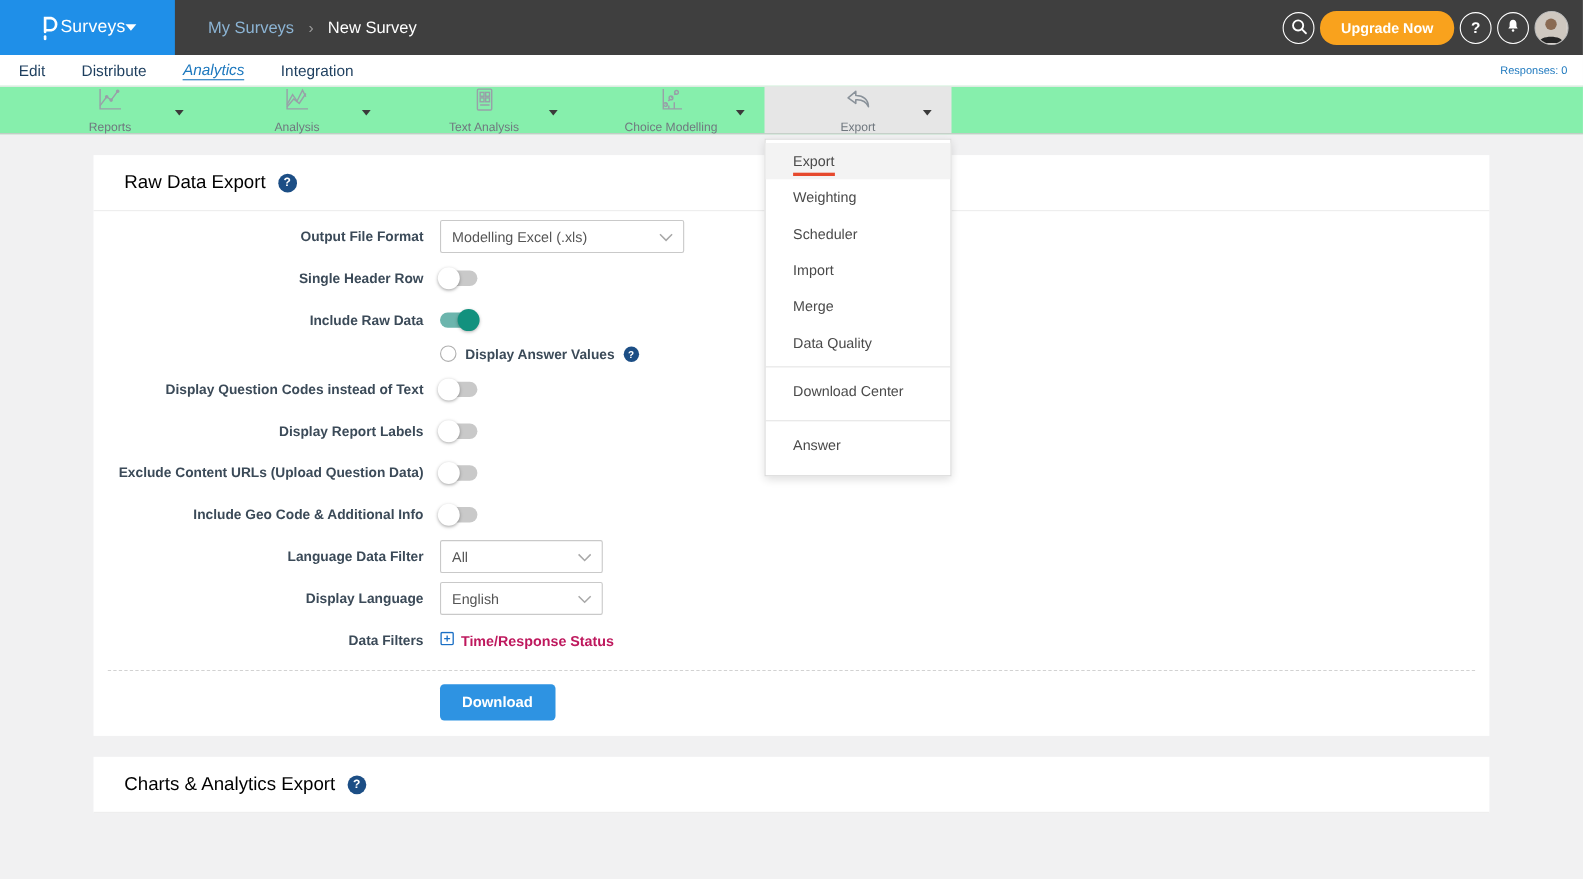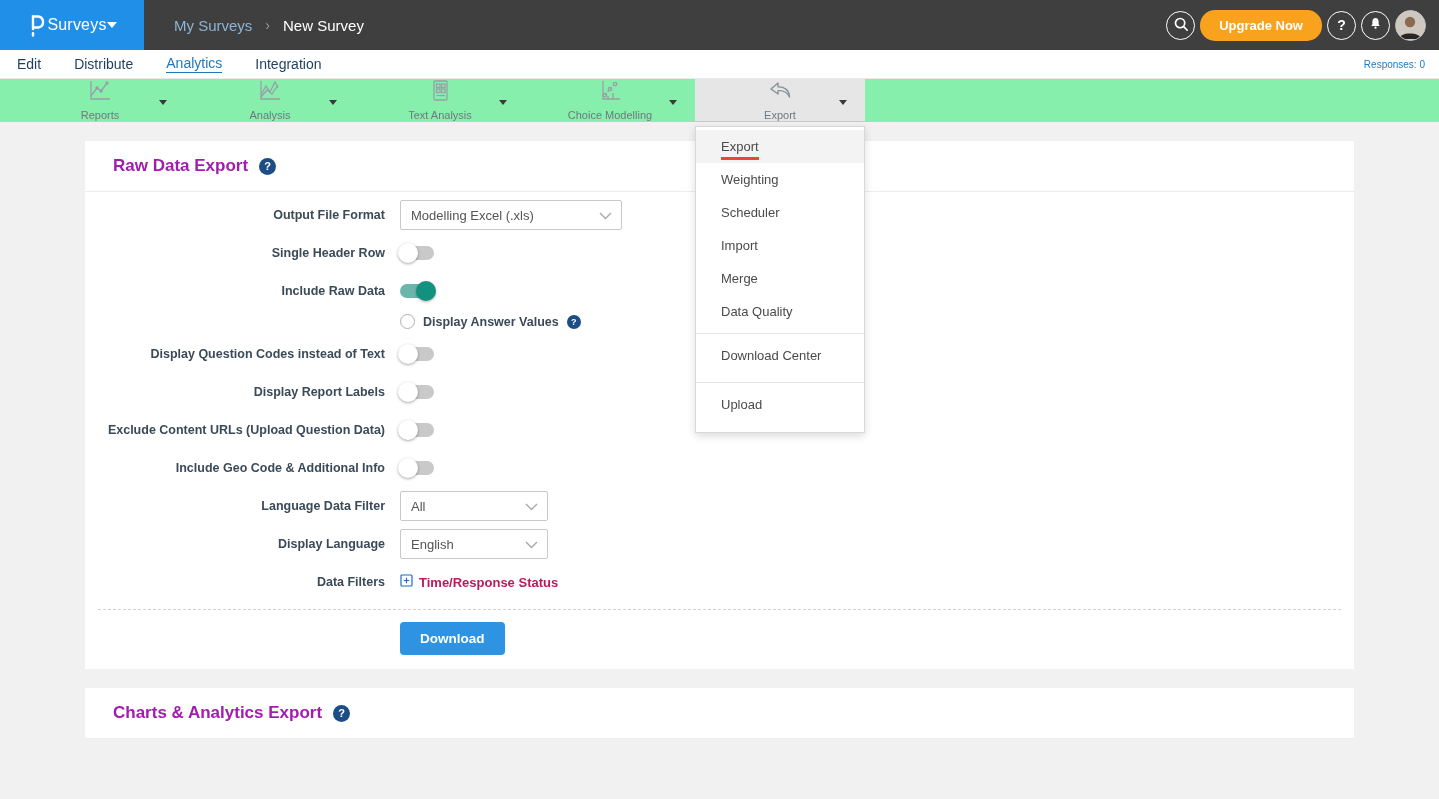--- a/index.html
+++ b/index.html
@@ -1,21 +1,21 @@
 <!DOCTYPE html>
 <html><head>
 <meta charset="utf-8">
 <style>
   * { margin:0; padding:0; box-sizing:border-box; }
   html,body { width:1439px; height:799px; overflow:hidden;
     font-family:"Liberation Sans", sans-serif; background:#f1f1f2; }
 
   
   .topbar { height:50px; background:#3f3f3f; display:flex; align-items:center; }
-  .brand { width:144px; height:50px; background:#1f8fe8; color:#fff;
+  .brand { width:159px; height:50px; background:#1f8fe8; color:#fff;
     display:flex; align-items:center; justify-content:center; gap:0; cursor:pointer; }
   .brand svg { display:block; }
   .brand-name { font-size:16px; letter-spacing:.2px; }
   .brand-caret { width:0; height:0; border-left:5px solid transparent;
     border-right:5px solid transparent; border-top:6px solid #fff; }
   .breadcrumb { display:flex; align-items:center; gap:13px; margin-left:30px; font-size:15px; }
   .crumb-parent { color:#8cb4d4; cursor:pointer; }
   .crumb-sep { color:#9b9b9b; font-size:14px; }
   .crumb-current { color:#ffffff; }
   .topbar-right { margin-left:auto; display:flex; align-items:center; gap:5px; padding-right:13px; }
@@ -24,21 +24,21 @@
     font-weight:bold; font-size:14px; background:transparent; }
   .upgrade-btn { background:#f9a21d; border:none; color:#fff; font-weight:bold; font-size:13px;
     padding:8px 19px; border-radius:15px; cursor:pointer; font-family:inherit; }
   .avatar { width:31px; height:31px; border-radius:50%; overflow:hidden; border:1.5px solid #bbb;
     cursor:pointer; background:#d8d2cc; }
 
   
   .section-nav { height:28px; background:#fff; display:flex; align-items:center;
     padding-left:17px; gap:33px; }
   .nav-item { font-size:14px; color:#1d3e5e; cursor:pointer; }
-  .nav-item.active { color:#1d78be; border-bottom:1.5px solid #1d78be; padding-bottom:1px; }
+  .nav-item.active { color:#1d78be; border-bottom:1.5px solid #1d78be; padding-bottom:1px;font-style:italic; }
   .responses { margin-left:auto; padding-right:14px; font-size:10px; color:#1d78be; }
 
   
   .toolbar { height:44px; background:#86efac; border-top:1px solid #e9e9e9;
     border-bottom:1px solid #c9c9c9; display:flex; padding-left:15px; position:relative; }
   .tool-cell { width:170px; height:100%; position:relative; display:flex; flex-direction:column;
     align-items:center; justify-content:center; cursor:pointer; }
   .tool-cell.active { background:#e6e6e6; }
   .tool-label { font-size:11px; color:#70787f; margin-top:2px; }
   .tool-caret { position:absolute; right:18px; top:21px; width:0; height:0;
@@ -53,21 +53,21 @@
   .menu-item.active { background:#f3f3f3; }
   .menu-item.active .menu-label { display:inline-block; line-height:normal;
     padding-bottom:3px; border-bottom:3px solid #e6492d; margin-top:8px; }
   .menu-item.bordered { border-top:1px solid #e4e4e4; height:44px; line-height:44px; margin-top:5px; }
 
   
   .main { padding:19px 85px 0; }
   .card { background:#fff; }
   .card-header { height:51px; display:flex; align-items:center; gap:11px; padding:0 28px;
     border-bottom:1px solid #ededed; }
-  .card-title { font-size:17px; color:#a21caf; font-weight:700; }
+  .card-title { font-size:17px; color:#000000; font-weight:400; }
   .help-badge { width:17px; height:17px; border-radius:50%; background:#1c4e85; color:#fff;
     font-size:11px; font-weight:bold; display:flex; align-items:center; justify-content:center;
     cursor:pointer; }
   .help-badge.small { width:14px; height:14px; font-size:9px; }
 
   .form { padding-top:8px; }
   .form-row { display:flex; align-items:center; min-height:30px; margin-bottom:8px; }
   .form-label { width:315px; padding-right:15px; text-align:right; font-size:12.5px;
     font-weight:bold; color:#3b4a58; }
 
@@ -239,21 +239,21 @@
   <div class="menu-item">
     <span class="menu-label">Merge</span>
   </div>
   <div class="menu-item">
     <span class="menu-label">Data Quality</span>
   </div>
   <div class="menu-item bordered">
     <span class="menu-label">Download Center</span>
   </div>
   <div class="menu-item bordered">
-    <span class="menu-label">Upload</span>
+    <span class="menu-label">Answer</span>
   </div>
 </div>
 
 <div class="main">
 
   <div class="card">
     <div class="card-header">
       <span class="card-title">Raw Data Export</span>
       <span class="help-badge">?</span>
     </div>

